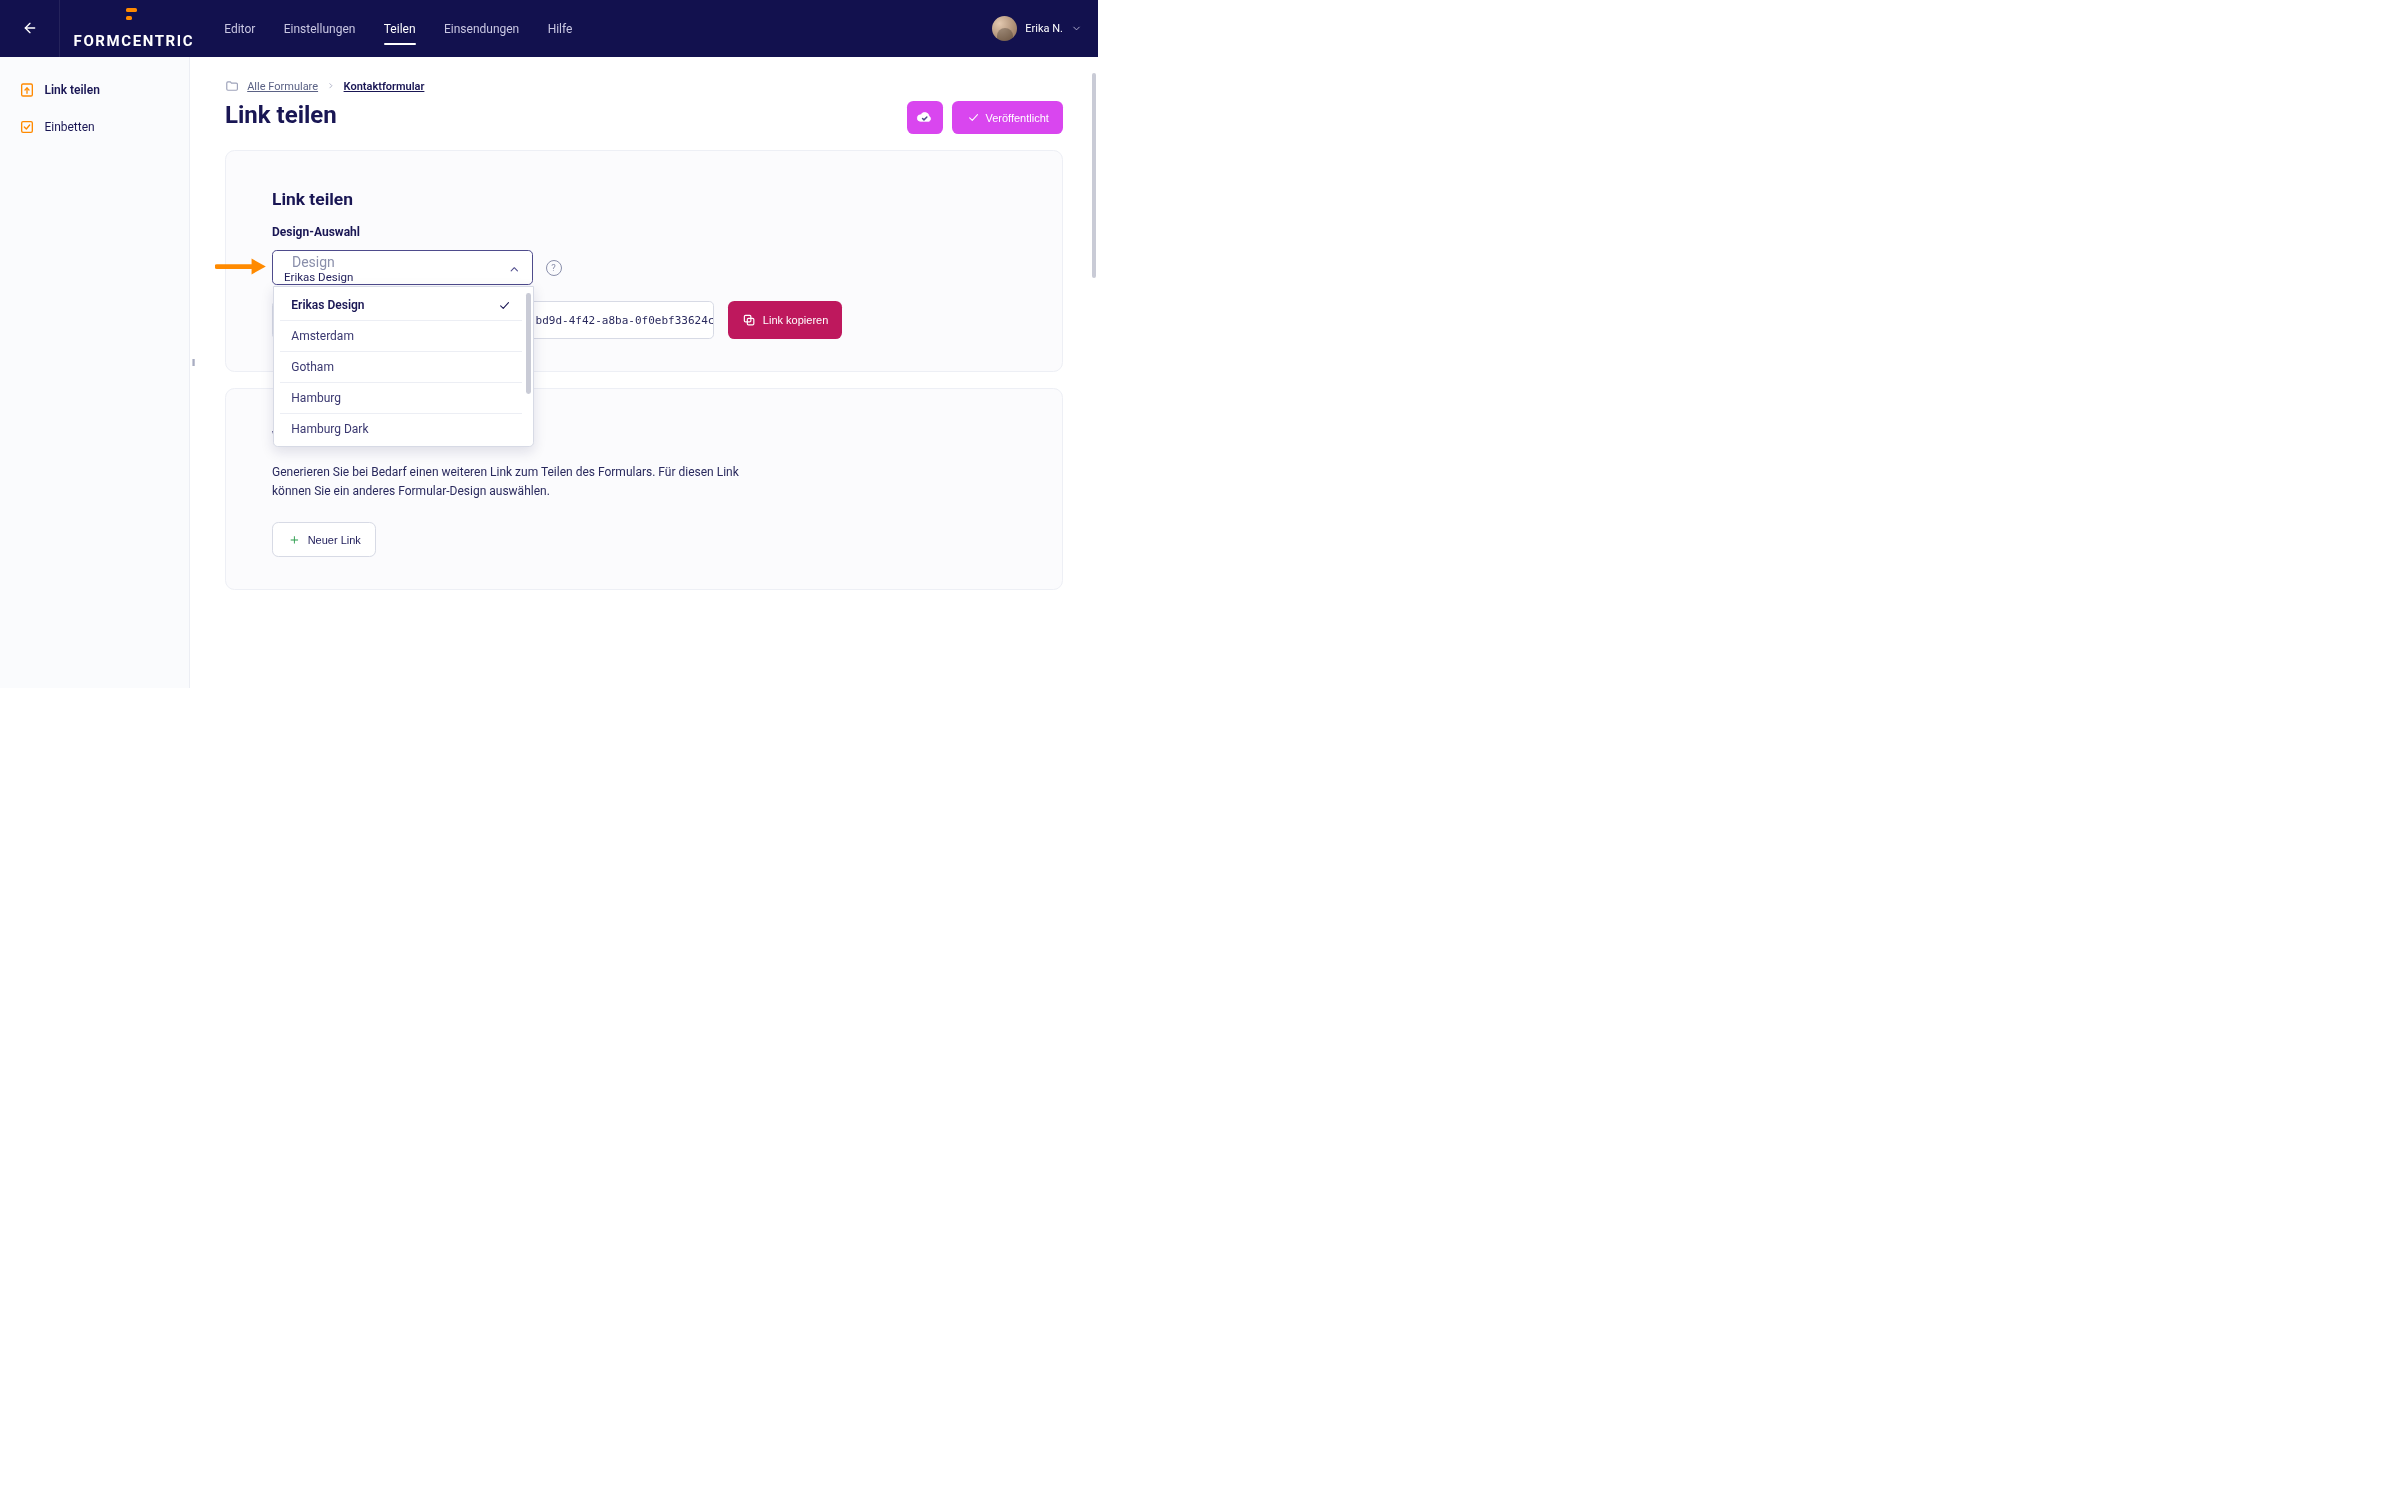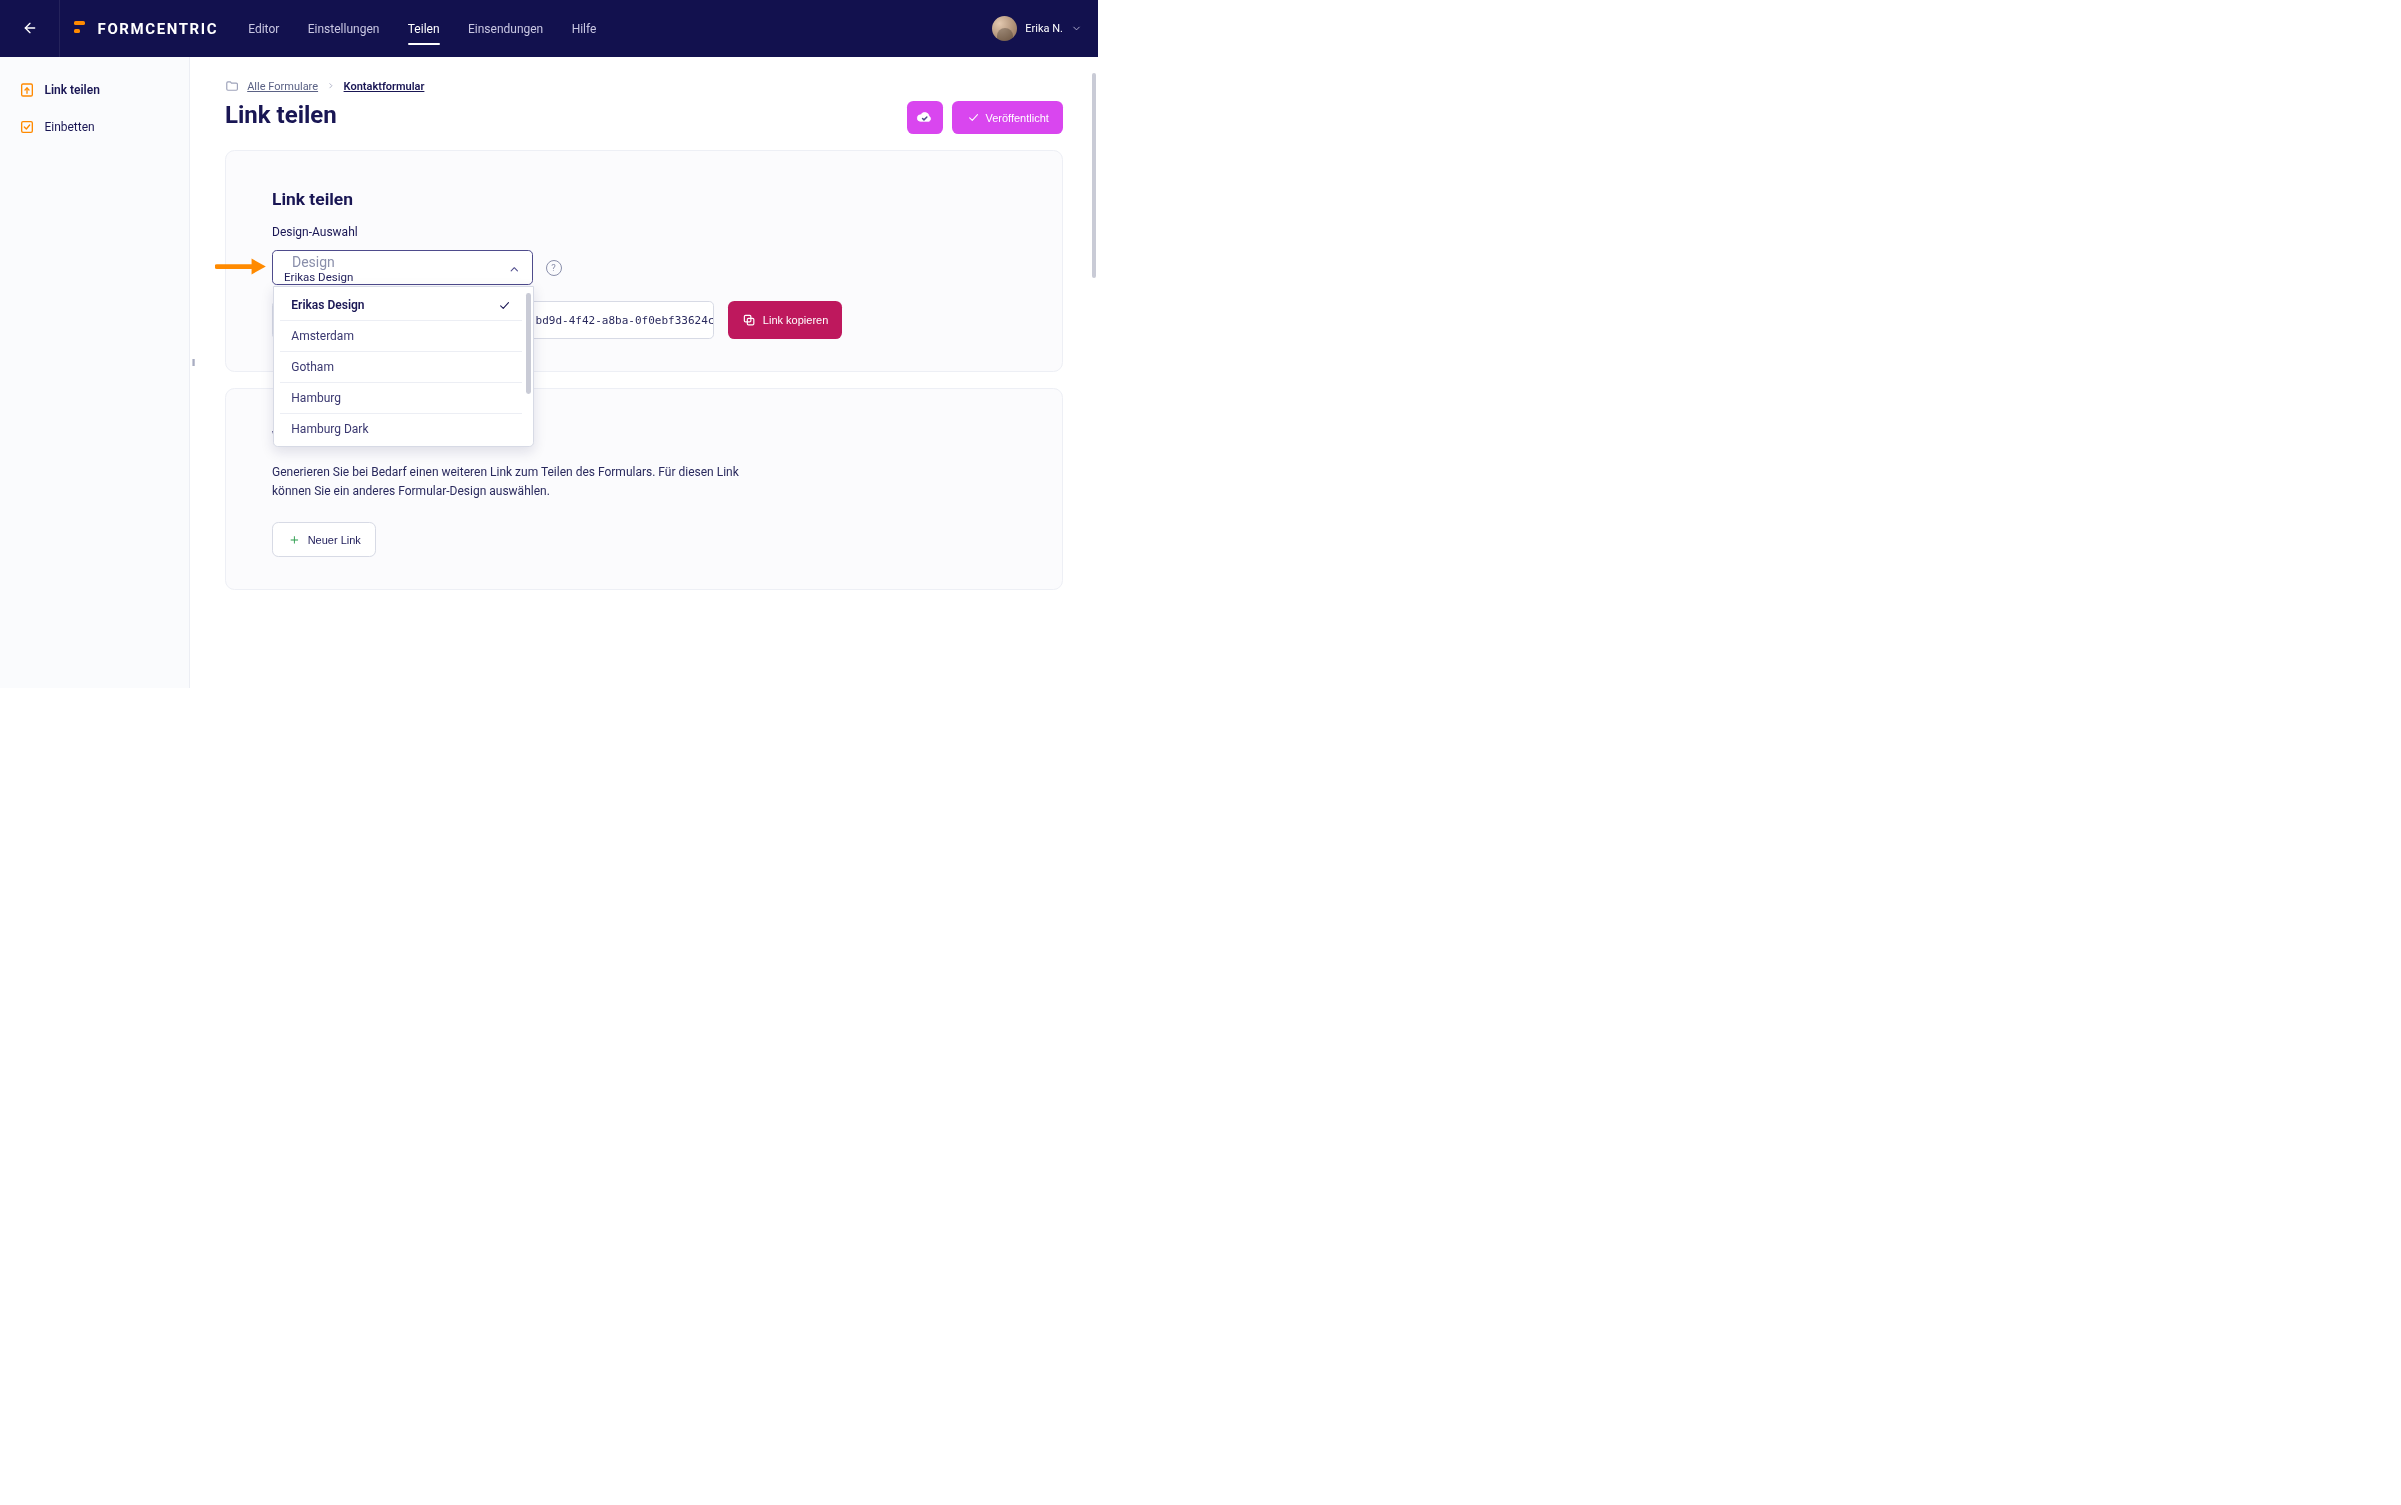--- a/index.html
+++ b/index.html
@@ -37,20 +37,21 @@
   background: rgba(255,255,255,0.08);
   margin: 0 14.2px;
 }
 .logo {
   display: flex;
   align-items: center;
   gap: 8px;
   font-weight: 700;
   letter-spacing: 1.6px;
   font-size: 15px;
+  flex-direction: column;
 }
 .logo-icon {
   width: 16px;
   height: 16px;
   position: relative;
 }
 .logo-icon::before {
   content: "";
   position: absolute;
   top: 0; left: 0;
@@ -233,21 +234,21 @@
 }
 .card-desc {
   font-size: 12px;
   line-height: 1.55;
   color: #2a2a5e;
   max-width: 498px;
   margin-bottom: 22px;
 }
 .field-label {
   font-size: 12px;
-  font-weight: 400;
+  font-weight: 700;
   color: #191654;
   margin-bottom: 11px;
   display: block;
 }
 
 .select-row {
   display: flex;
   align-items: center;
   gap: 12.6px;
   position: relative;

